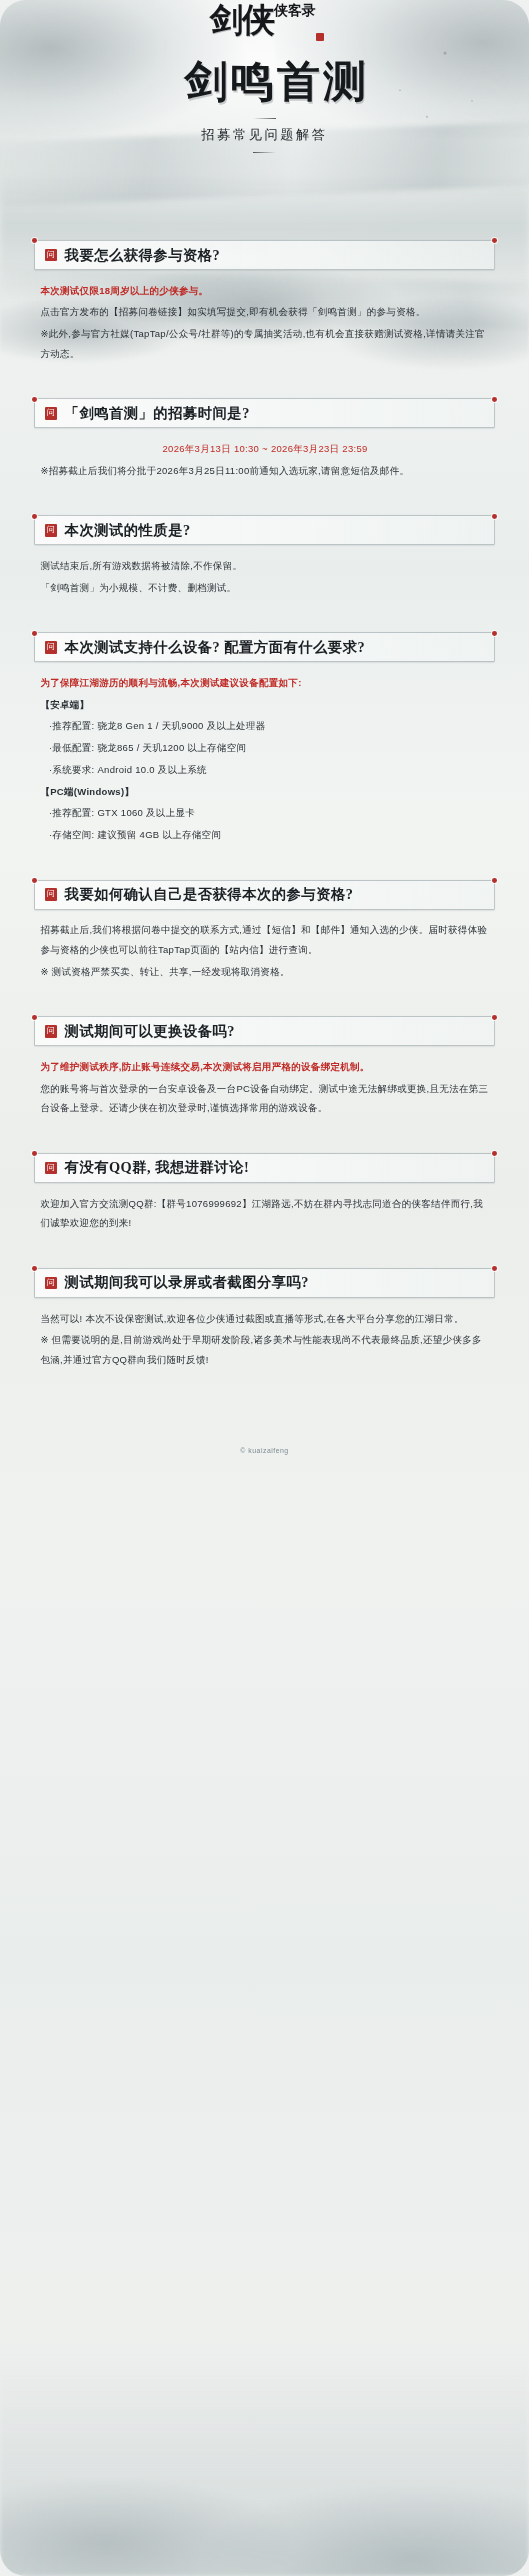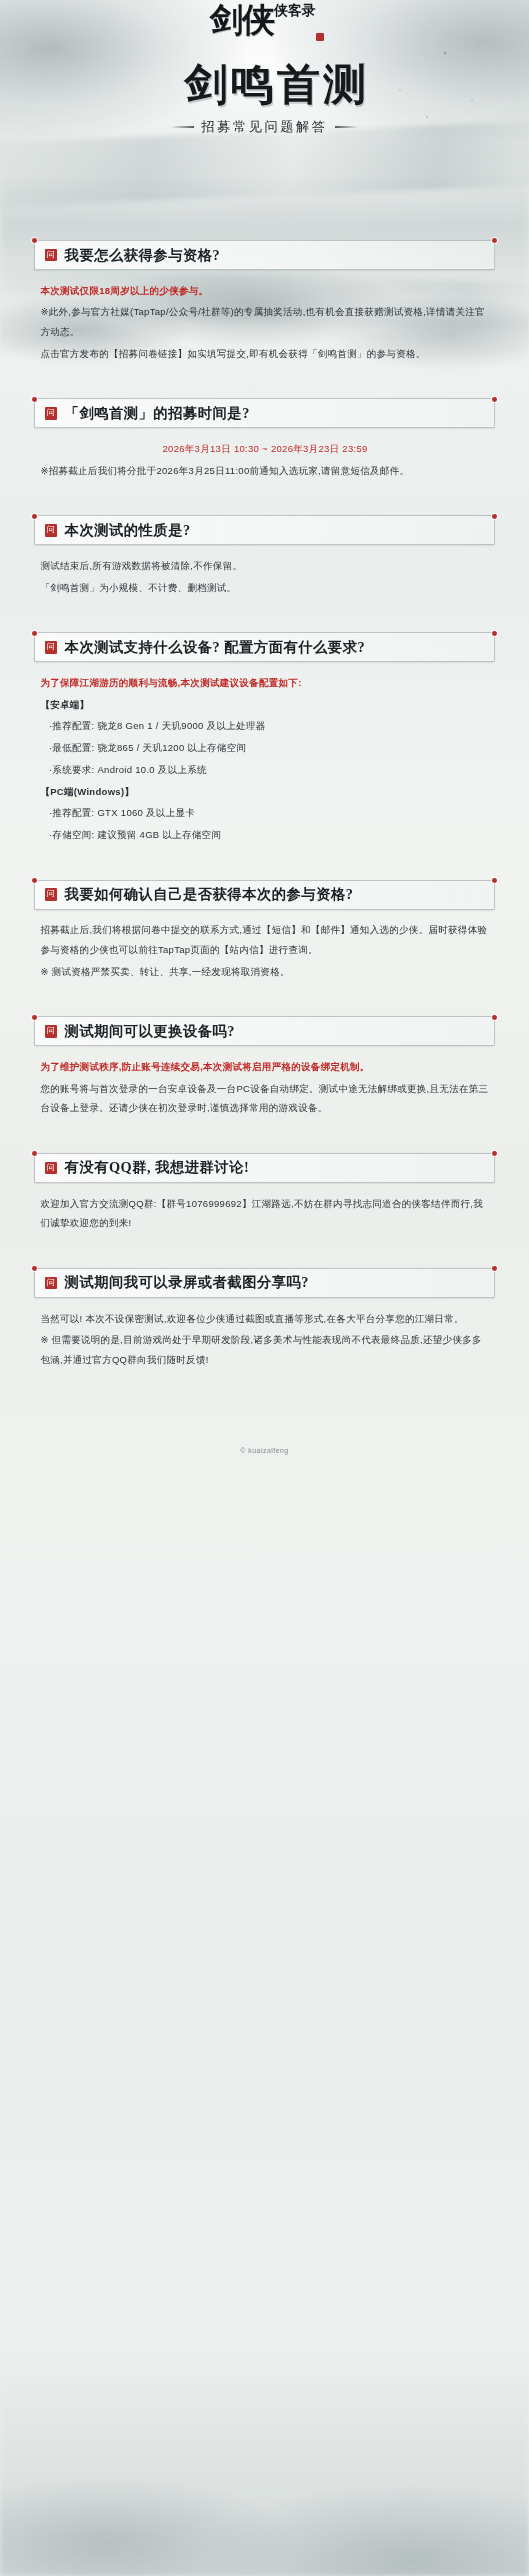--- a/index.html
+++ b/index.html
@@ -10,20 +10,21 @@
     background:#eef1f0;
   }
   .page {
     position:relative;
     width:529px;
     min-height:2576px;
     background:
       radial-gradient(ellipse 476px 265px at 50% 64px, rgba(255,255,255,0.85) 0%, rgba(255,255,255,0) 70%),
       linear-gradient(180deg,#e8ecea 0%,#dfe5e3 6%,#eef1ef 14%,#e9eeec 22%,#f2f4f2 32%,#eceeec 46%,#f0f2f0 60%,#e9edeb 76%,#eef0ee 90%,#e4e9e7 100%);
     overflow:hidden;
+    border-radius:26px;
   }
   
   .ink {
     position:absolute; pointer-events:none;
   }
   .ink.top-left {
     left:-32px; top:-10.6px; width:275px; height:148px;
     background:radial-gradient(ellipse at 30% 40%, rgba(110,125,130,0.45) 0%, rgba(150,165,170,0.18) 45%, rgba(255,255,255,0) 72%);
     filter:blur(1.1px);
   }
@@ -112,35 +113,36 @@
   .brand-logo .seal {
     position:absolute;
     right:6.4px; top:33px;
     width:8px; height:8px;
     background:#b4302c;
     border-radius:1.1px;
   }
 
   .main-title {
     margin-top:9.5px;
-    font-family:Liberation Sans, sans-serif;
+    font-family:Liberation Mono, monospace;
     font-weight:bold;
     font-size:43px;
     line-height:51px;
     letter-spacing:3.2px;
     color:#15191c;
     text-shadow:1.1px 1.6px 0 rgba(40,48,54,0.22);
     padding-left:25px;
   }
   .sub-title-wrap {
     margin-top:8.5px;
     display:flex;
     align-items:center;
     justify-content:center;
     gap:7.4px;
+    flex-direction:column;
   }
   .sub-title {
     font-family:"Liberation Serif","DejaVu Serif",serif;
     font-size:13.2px;
     letter-spacing:2.6px;
     color:#1d2226;
   }
   .sub-rule {
     width:23px; height:1.1px;
     background:linear-gradient(90deg, rgba(30,36,40,0) 0%, rgba(30,36,40,0.75) 100%);
@@ -257,22 +259,22 @@
   </div>
 
   <div class="content" id="qa-container">
       <div class="qa-block">
         <div class="q-bar">
           <span class="q-seal">问</span>
           <span class="q-text">我要怎么获得参与资格?</span>
         </div>
         <div class="a-body">
           <p class="em-red">本次测试仅限18周岁以上的少侠参与。</p>
+          <p>点击官方发布的【招募问卷链接】如实填写提交,即有机会获得「剑鸣首测」的参与资格。</p>
           <p>※此外,参与官方社媒(TapTap/公众号/社群等)的专属抽奖活动,也有机会直接获赠测试资格,详情请关注官方动态。</p>
-          <p>点击官方发布的【招募问卷链接】如实填写提交,即有机会获得「剑鸣首测」的参与资格。</p>
         </div>
       </div>
       <div class="qa-block">
         <div class="q-bar">
           <span class="q-seal">问</span>
           <span class="q-text">「剑鸣首测」的招募时间是?</span>
         </div>
         <div class="a-body">
           <p class="red-line">2026年3月13日 10:30 ~ 2026年3月23日 23:59</p>
           <p>※招募截止后我们将分批于2026年3月25日11:00前通知入选玩家,请留意短信及邮件。</p>

